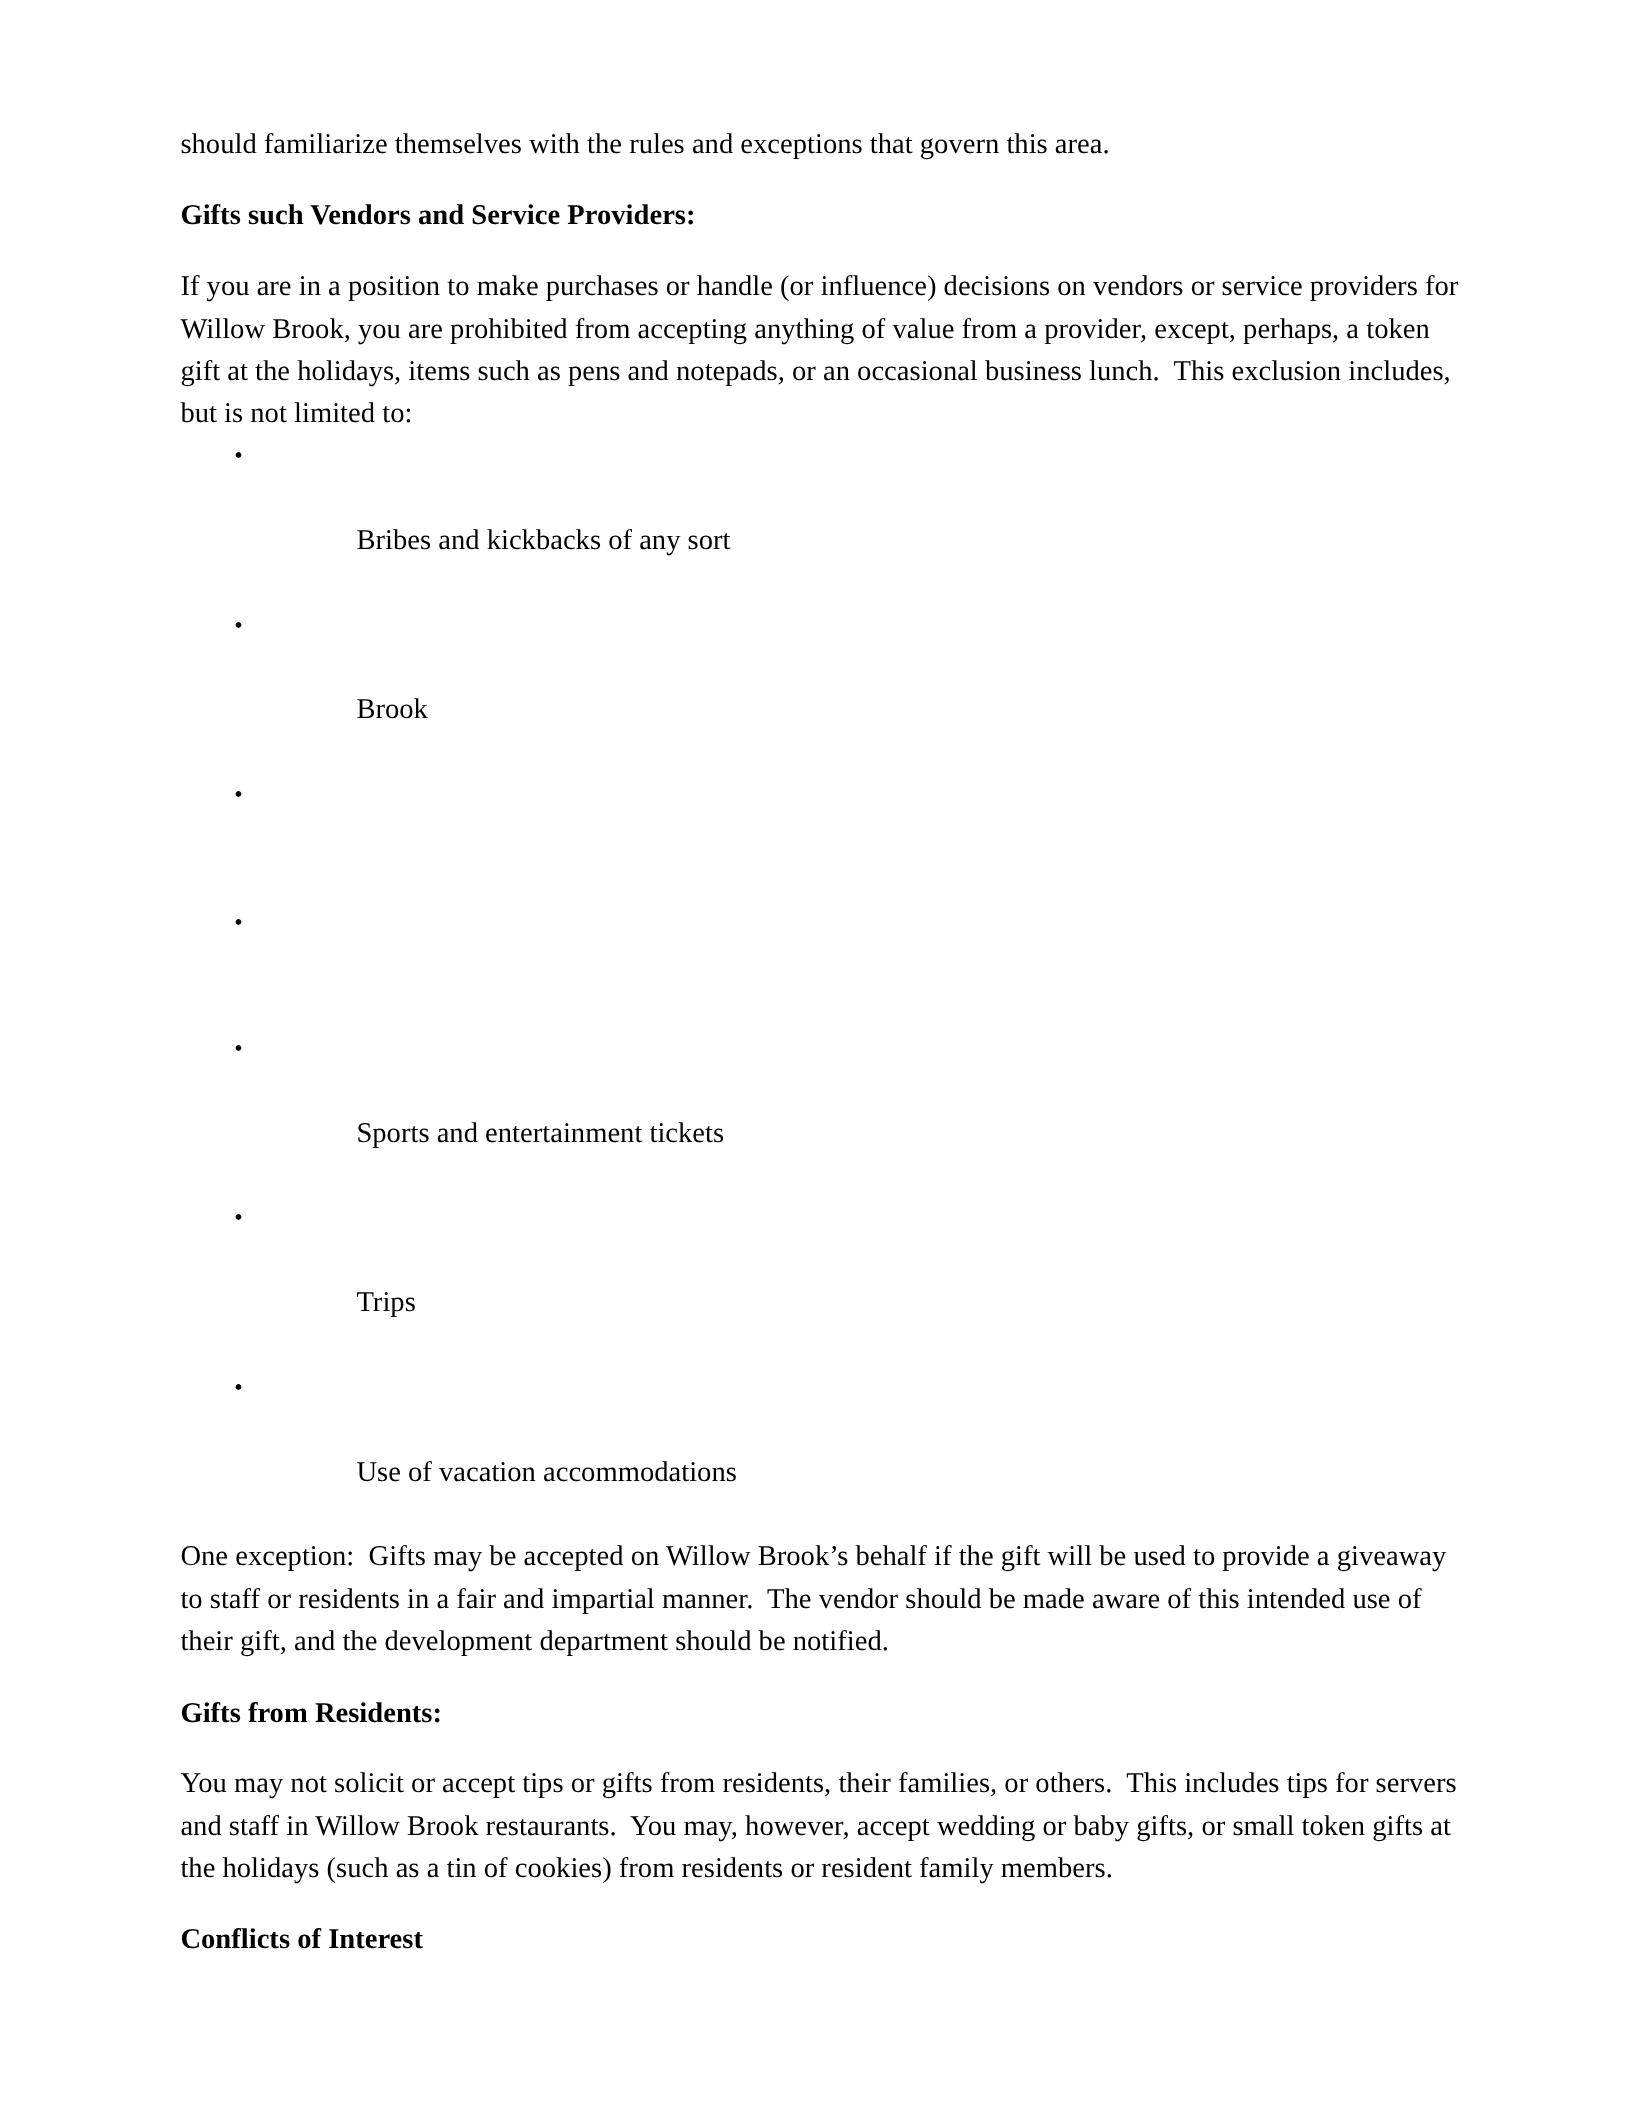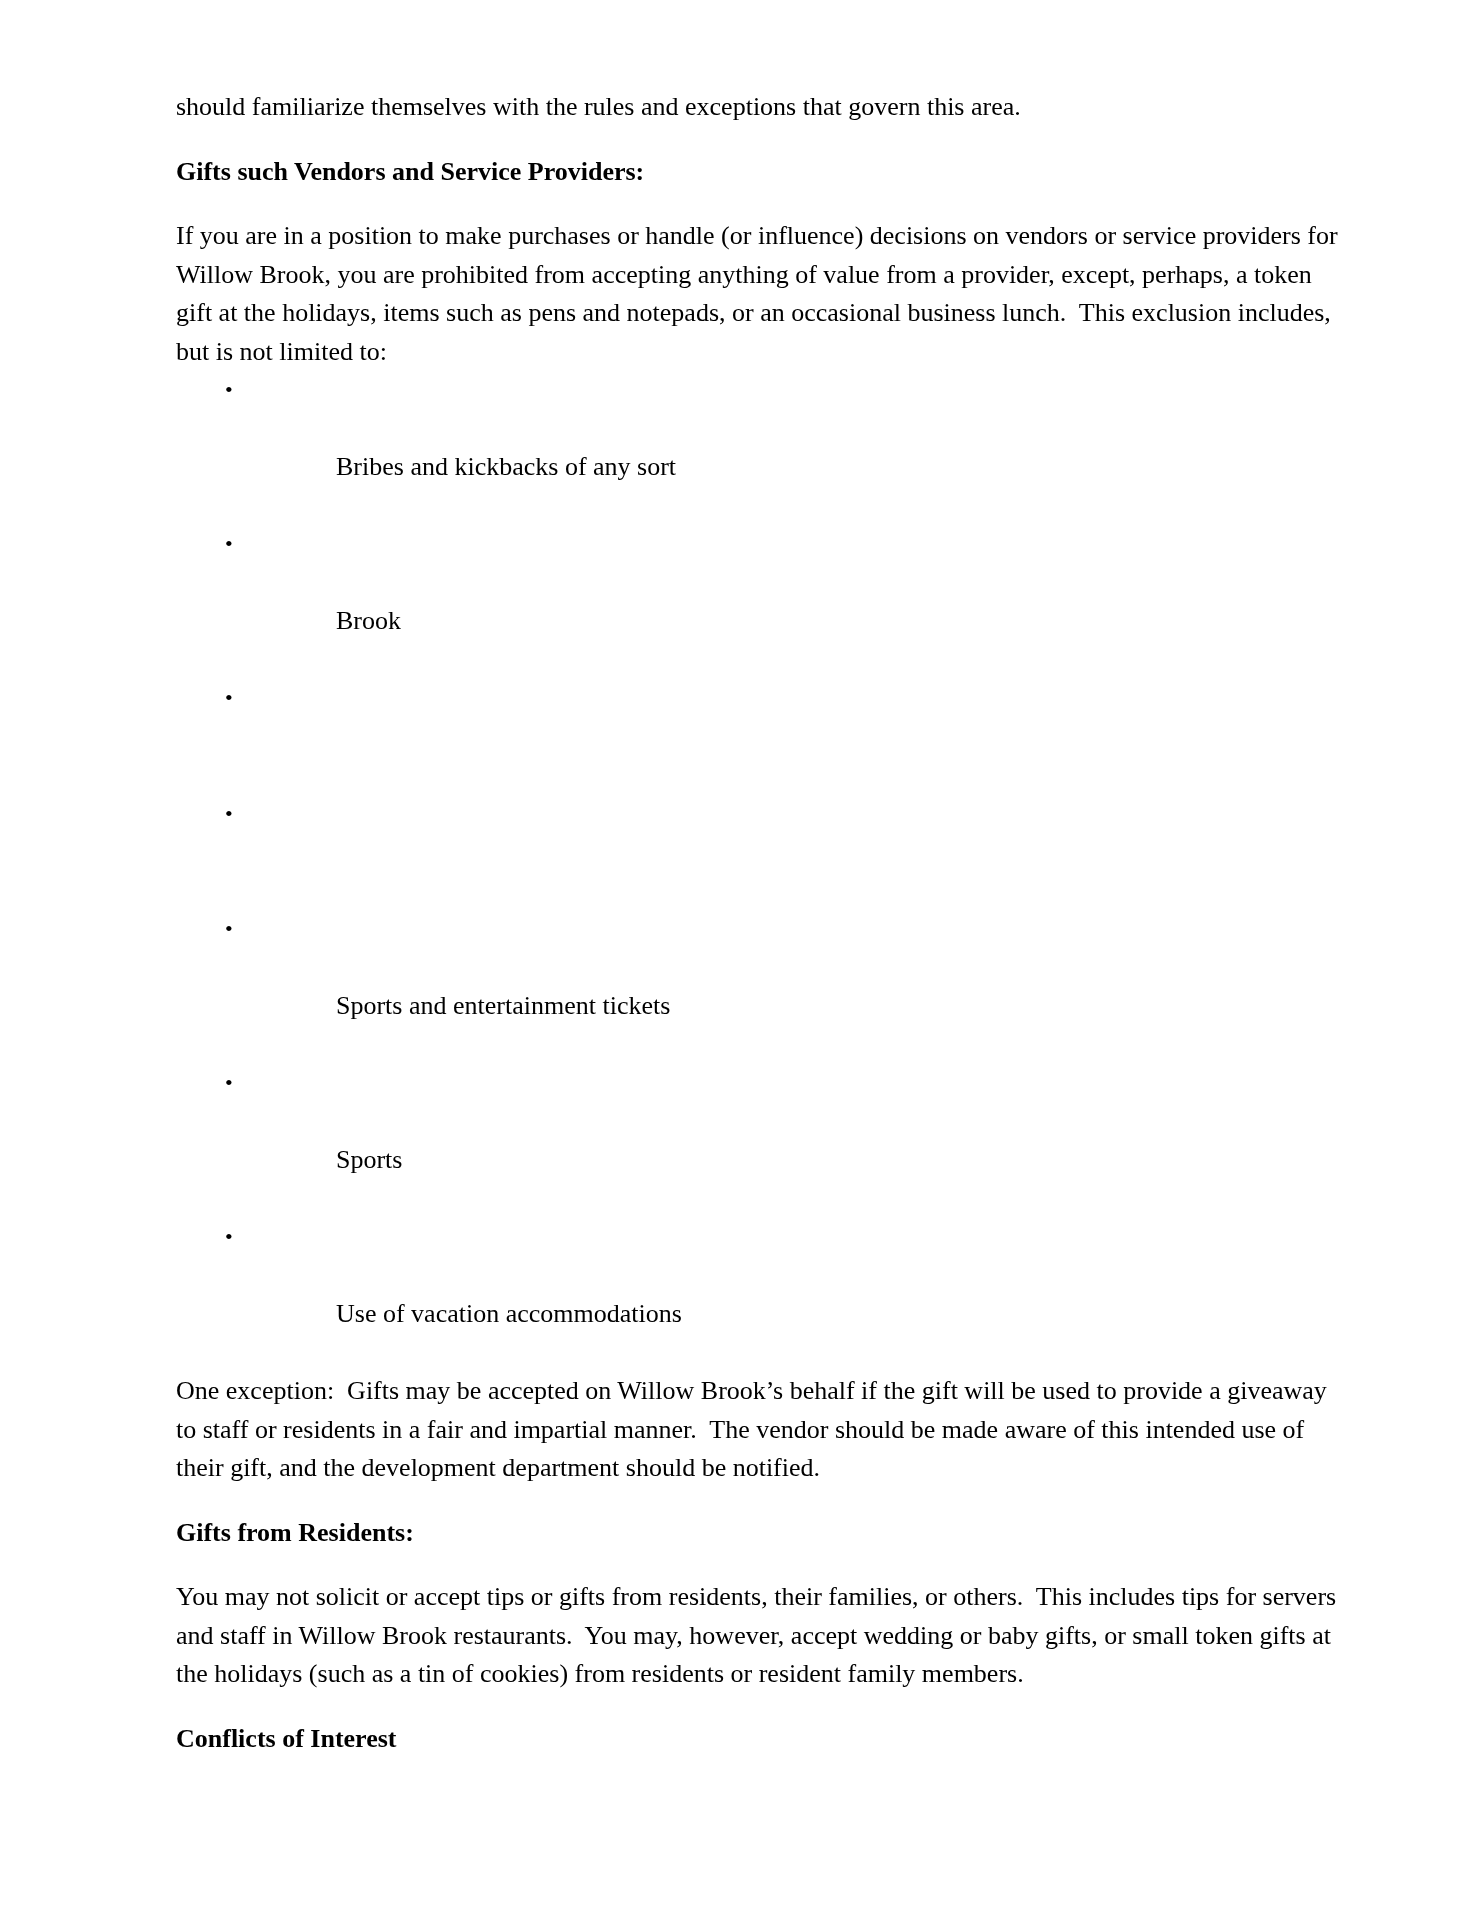--- a/index.html
+++ b/index.html
@@ -15,23 +15,23 @@
     background: #ffffff;
     overflow: hidden;
     color: #000000;
     font-family: "Liberation Serif", "DejaVu Serif", serif;
     font-size: 26px;
     line-height: 38.5px;
   }
   .content {
     position: absolute;
     top: 0;
-    left: 176px;
+    left: 164px;
     width: 1166px;
-    padding-top: 88px;
+    padding-top: 112px;
     box-sizing: content-box;
     font-family: Liberation Serif, serif;
   }
   .para {
     white-space: pre-wrap;
     margin: 0;
   }
   .heading {
     font-weight: bold;
     white-space: pre-wrap;
@@ -84,21 +84,21 @@
         </li>
         <li class="bullet-item">
           <span class="bullet-marker">•</span>
         </li>
         <li class="bullet-item">
           <span class="bullet-marker">•</span>
           <span>Sports and entertainment tickets</span>
         </li>
         <li class="bullet-item">
           <span class="bullet-marker">•</span>
-          <span>Sports</span>
+          <span>Trips</span>
         </li>
         <li class="bullet-item">
           <span class="bullet-marker">•</span>
           <span>Use of vacation accommodations</span>
         </li>
       </ul>
 
       <p class="para mt-none">One exception:  Gifts may be accepted on Willow Brook’s behalf if the gift will be used to provide a giveaway to staff or residents in a fair and impartial manner.  The vendor should be made aware of this intended use of their gift, and the development department should be notified.</p>
     </div>
 

